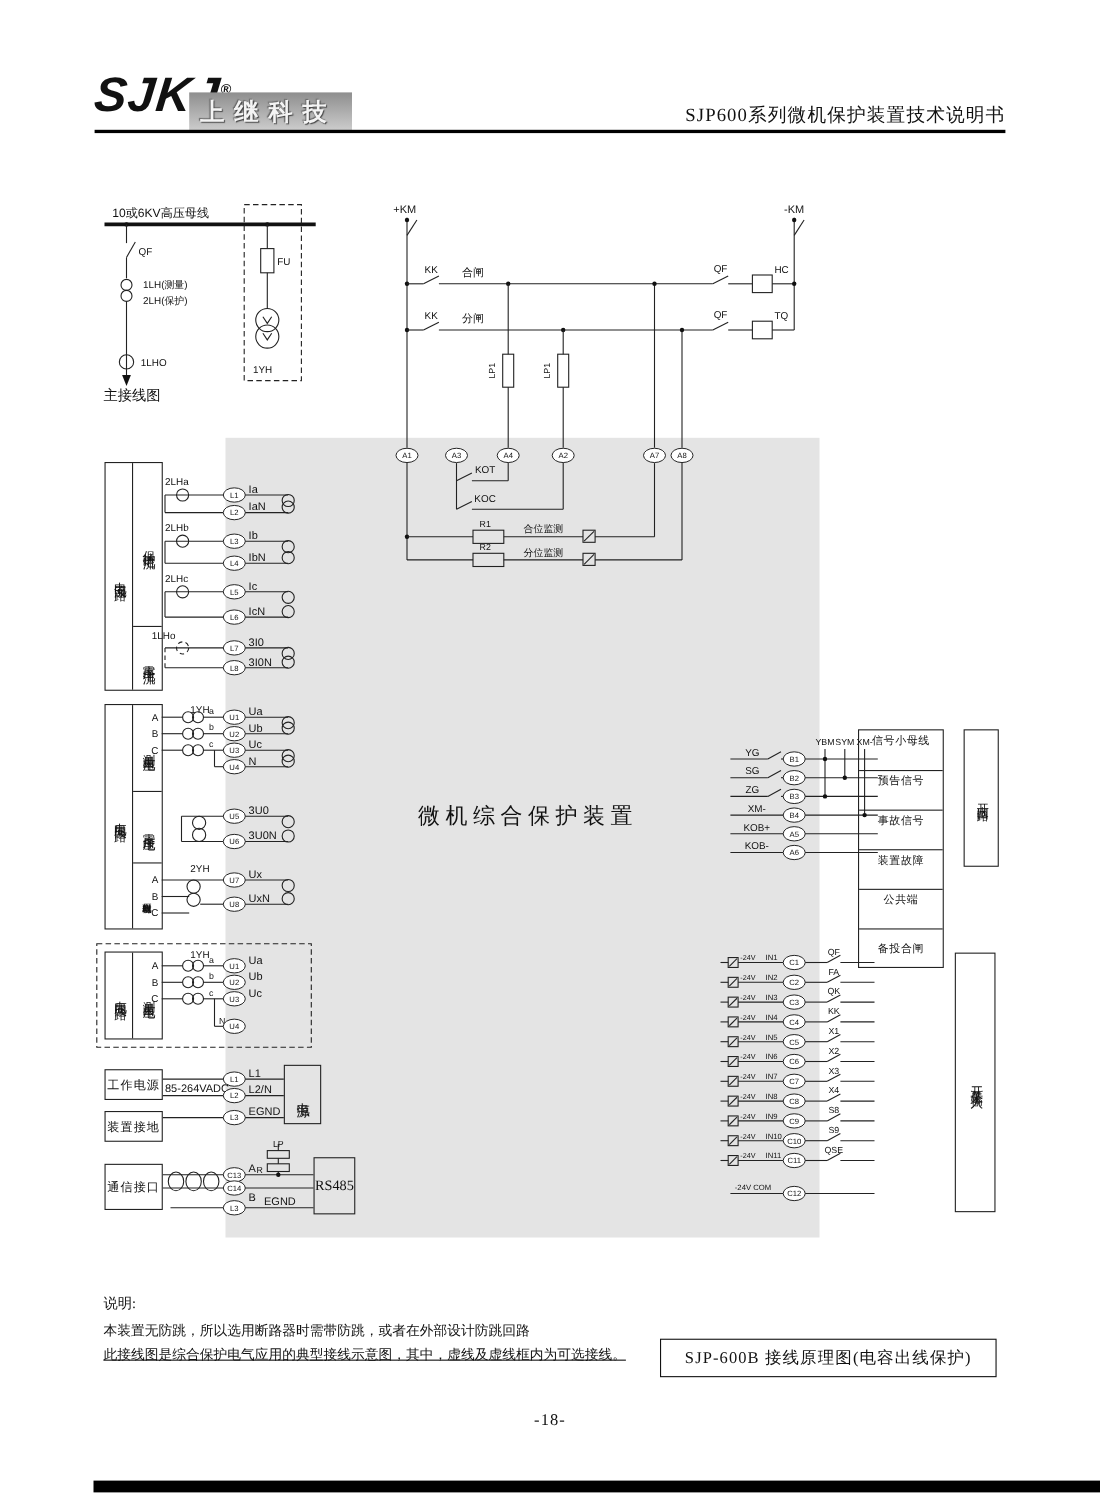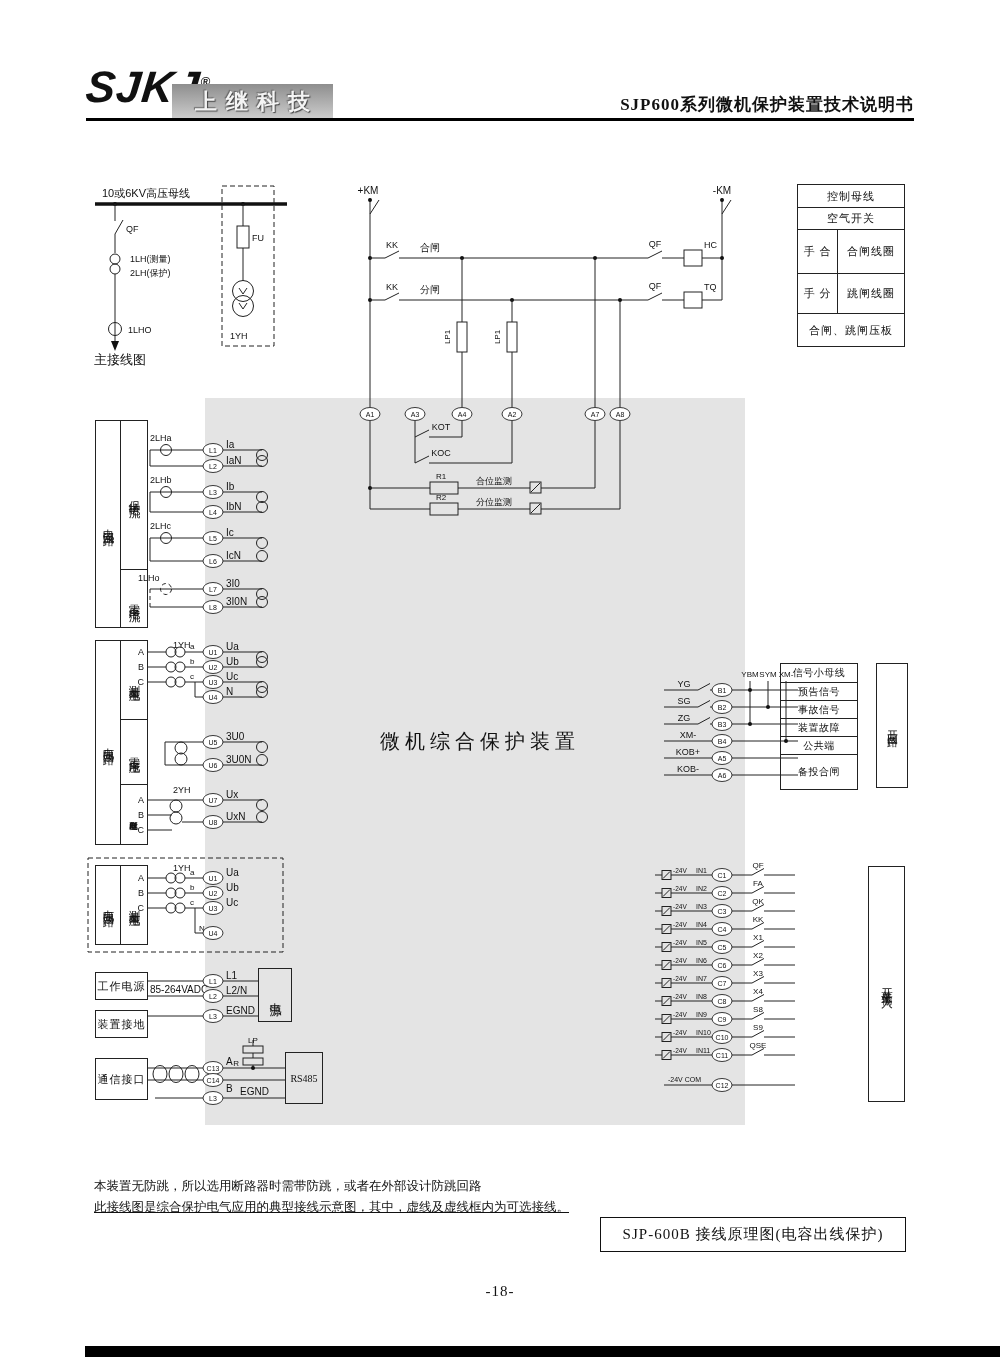--- a/index.html
+++ b/index.html
@@ -17,23 +17,23 @@
   .comp{fill:none;stroke:#222;stroke-width:1}
   .gray{fill:#e4e4e4;stroke:none}
   .fill{fill:#111}
   .wd-rect{fill:none;stroke:#222;stroke-width:1;stroke-dasharray:5 3}
 
   .abs{position:absolute;}
   .logo{left:86px;top:62px;font-family:"Liberation Sans",sans-serif;font-weight:bold;
         font-style:italic;font-size:44px;letter-spacing:1px;transform:skewX(-6deg);}
   .logo sup{font-size:13px;font-style:normal;}
   .brand{left:172px;top:84px;font-size:22px;font-weight:bold;letter-spacing:9px;color:#f4f4f4;
-         padding:3px 14px 3px 23px;background:linear-gradient(180deg,#8e8e8e,#cfcfcf);
+         padding:3px 14px 3px 10px;background:linear-gradient(180deg,#8e8e8e,#cfcfcf);
          text-shadow:1px 1px 1px #444,-1px -1px 1px #666;}
-  .doc-title{right:86px;top:93px;font-size:17px;font-weight:bold;letter-spacing:1px;}
+  .doc-title{right:86px;top:93px;font-size:17px;font-weight:normal;letter-spacing:1px;}
   .header-rule{left:86px;top:118px;width:828px;height:2.5px;background:#000;}
 
   .ctable{left:797px;top:184px;width:108px;border:1.3px solid #222;font-size:11px;box-sizing:border-box;}
   .crow{display:flex;align-items:center;justify-content:center;letter-spacing:1px;box-sizing:border-box;}
   .crow + .crow{border-top:1.1px solid #222;}
   .crow.split{padding:0;}
   .ccell{display:flex;align-items:center;justify-content:center;height:100%;box-sizing:border-box;}
   .ccell.l{flex:0 0 40px;border-right:1.1px solid #222;}
   .ccell.r{flex:1;}
 
@@ -47,21 +47,21 @@
   .vsmall{font-size:8.5px;letter-spacing:0;}
   .grow{flex:1;}
 
   .hbox{position:absolute;border:1.2px solid #222;display:flex;align-items:center;justify-content:center;
         font-size:11px;letter-spacing:1px;box-sizing:border-box;background:transparent;}
   .vone{position:absolute;border:1.2px solid #222;display:flex;align-items:center;justify-content:center;
         writing-mode:vertical-rl;text-orientation:upright;font-size:12px;letter-spacing:2px;box-sizing:border-box;}
 
   .dtable{position:absolute;border:1.3px solid #222;box-sizing:border-box;font-size:10px;}
   .drow{display:flex;align-items:center;justify-content:center;letter-spacing:0.5px;box-sizing:border-box;}
-  .drow + .drow{border-top:1.1px solid #222;}
+  .drow + .drow{border-top:1.1px solid #222;margin-top:18px;}
 
   .device{left:330px;top:716px;width:300px;text-align:center;}
   .model{font-size:22px;letter-spacing:4px;}
   .dname{font-size:20px;letter-spacing:5px;margin-top:12px;}
 
   .notes{left:94px;top:1176px;width:500px;}
   .ntitle{font-size:13px;margin-bottom:6px;}
   .nline{font-size:12.5px;line-height:21px;white-space:nowrap;}
   .nline.u{text-decoration:underline;}
 
@@ -587,33 +587,20 @@
       <ellipse cx="722" cy="1085" rx="10" ry="6.5" class="term"></ellipse>
       <text x="722" y="1087.6" class="tid" text-anchor="middle">C12</text>
       <line x1="732" y1="1085" x2="795" y2="1085" class="w"></line>
     </svg>
 
   <div class="abs logo"><span>SJKJ</span><sup>®</sup></div>
   <div class="abs brand">上继科技</div>
   <div class="abs doc-title">SJP600系列微机保护装置技术说明书</div>
   <div class="abs header-rule"></div>
 
-  <div class="abs ctable">
-    <div class="crow" style="height:22px">控制母线</div>
-    <div class="crow" style="height:22px">空气开关</div>
-    <div class="crow split" style="height:44px">
-      <div class="ccell l">手 合</div>
-      <div class="ccell r">合闸线圈</div>
-    </div>
-    <div class="crow split" style="height:40px">
-      <div class="ccell l">手 分</div>
-      <div class="ccell r">跳闸线圈</div>
-    </div>
-    <div class="crow" style="height:33px">合闸、跳闸压板</div>
-  </div>
 
   <div class="vgroup" style="left:95px;top:420px;height:208px">
     <div class="vcell vmain">电流回路</div>
     <div class="vstack">
       <div class="vcell" style="height:148px">保护电流</div>
       <div class="vcell grow">零序电流</div>
     </div>
   </div>
 
   <div class="vgroup" style="left:95px;top:640px;height:205px">
@@ -629,39 +616,40 @@
     <div class="vcell vmain">电压回路</div>
     <div class="vstack">
       <div class="vcell grow">测量电压</div>
     </div>
   </div>
 
   <div class="hbox" style="left:95px;top:972px;width:53px;height:28px">工作电源</div>
   <div class="hbox" style="left:95px;top:1010px;width:53px;height:28px">装置接地</div>
   <div class="hbox" style="left:95px;top:1058px;width:53px;height:42px">通信接口</div>
   <div class="vone" style="left:258px;top:968px;width:34px;height:54px">电源</div>
-  <div class="hbox" style="left:285px;top:1052px;width:38px;height:52px;font-size:10px;letter-spacing:0">RS485</div>
+  <div class="hbox" style="left:285px;top:1052px;width:38px;height:52px;font-size:13px;letter-spacing:0">RS485</div>
 
   <div class="abs device">
     <div class="dname">微机综合保护装置</div>
   </div>
 
   <div class="dtable" style="left:780px;top:663px;width:78px">
     <div class="drow" style="height:18px">信号小母线</div>
     <div class="drow" style="height:18px">预告信号</div>
     <div class="drow" style="height:18px">事故信号</div>
     <div class="drow" style="height:18px">装置故障</div>
     <div class="drow" style="height:18px">公共端</div>
     <div class="drow" style="height:35px">备投合闸</div>
   </div>
   <div class="vone" style="left:876px;top:663px;width:32px;height:125px;font-size:11px">开出回路</div>
 
   <div class="vone" style="left:868px;top:866px;width:37px;height:236px;font-size:11.5px">开关量输入</div>
 
   <div class="abs notes">
+    <div class="ntitle">说明:</div>
     <div class="nline">本装置无防跳，所以选用断路器时需带防跳，或者在外部设计防跳回路</div>
     <div class="nline u">此接线图是综合保护电气应用的典型接线示意图，其中，虚线及虚线框内为可选接线。</div>
   </div>
 
   <div class="abs caption-box">SJP-600B 接线原理图(电容出线保护)</div>
   <div class="abs pagenum">-18-</div>
   <div class="abs bottombar"></div>
 </div>
 
 </body></html>

